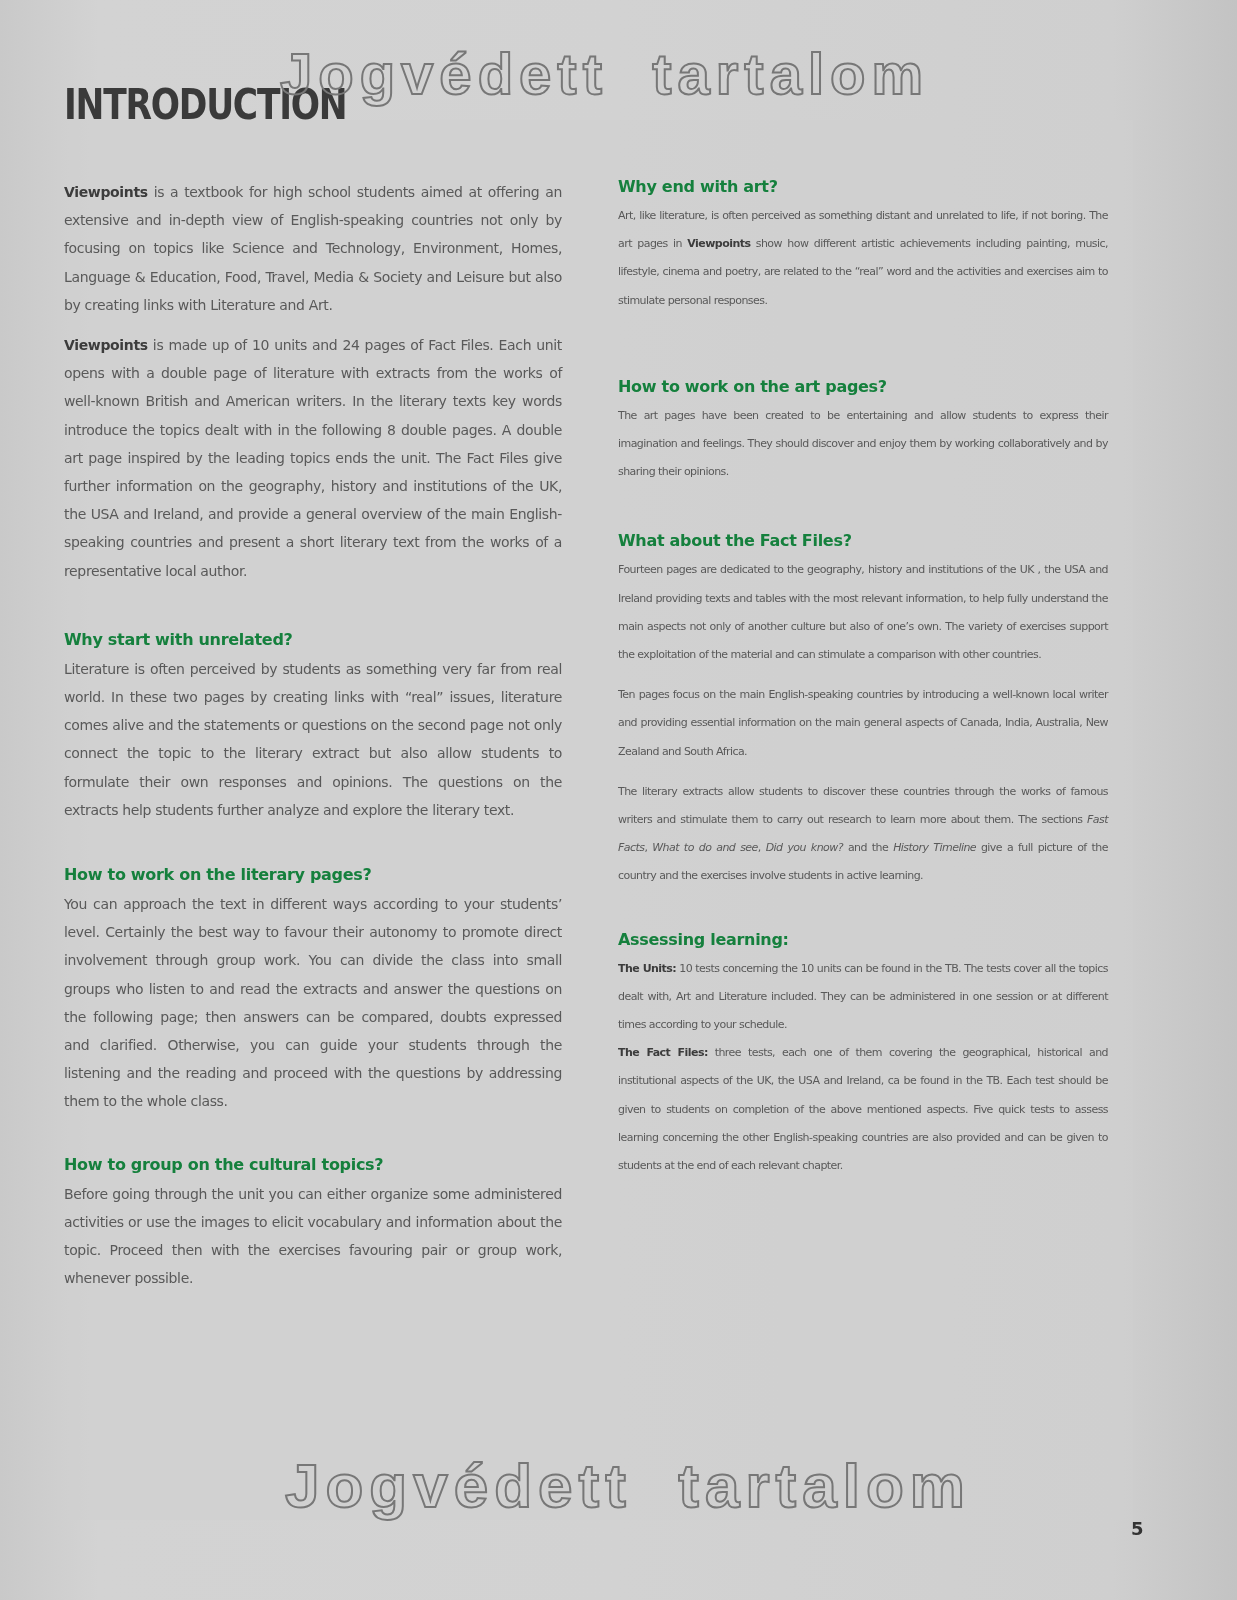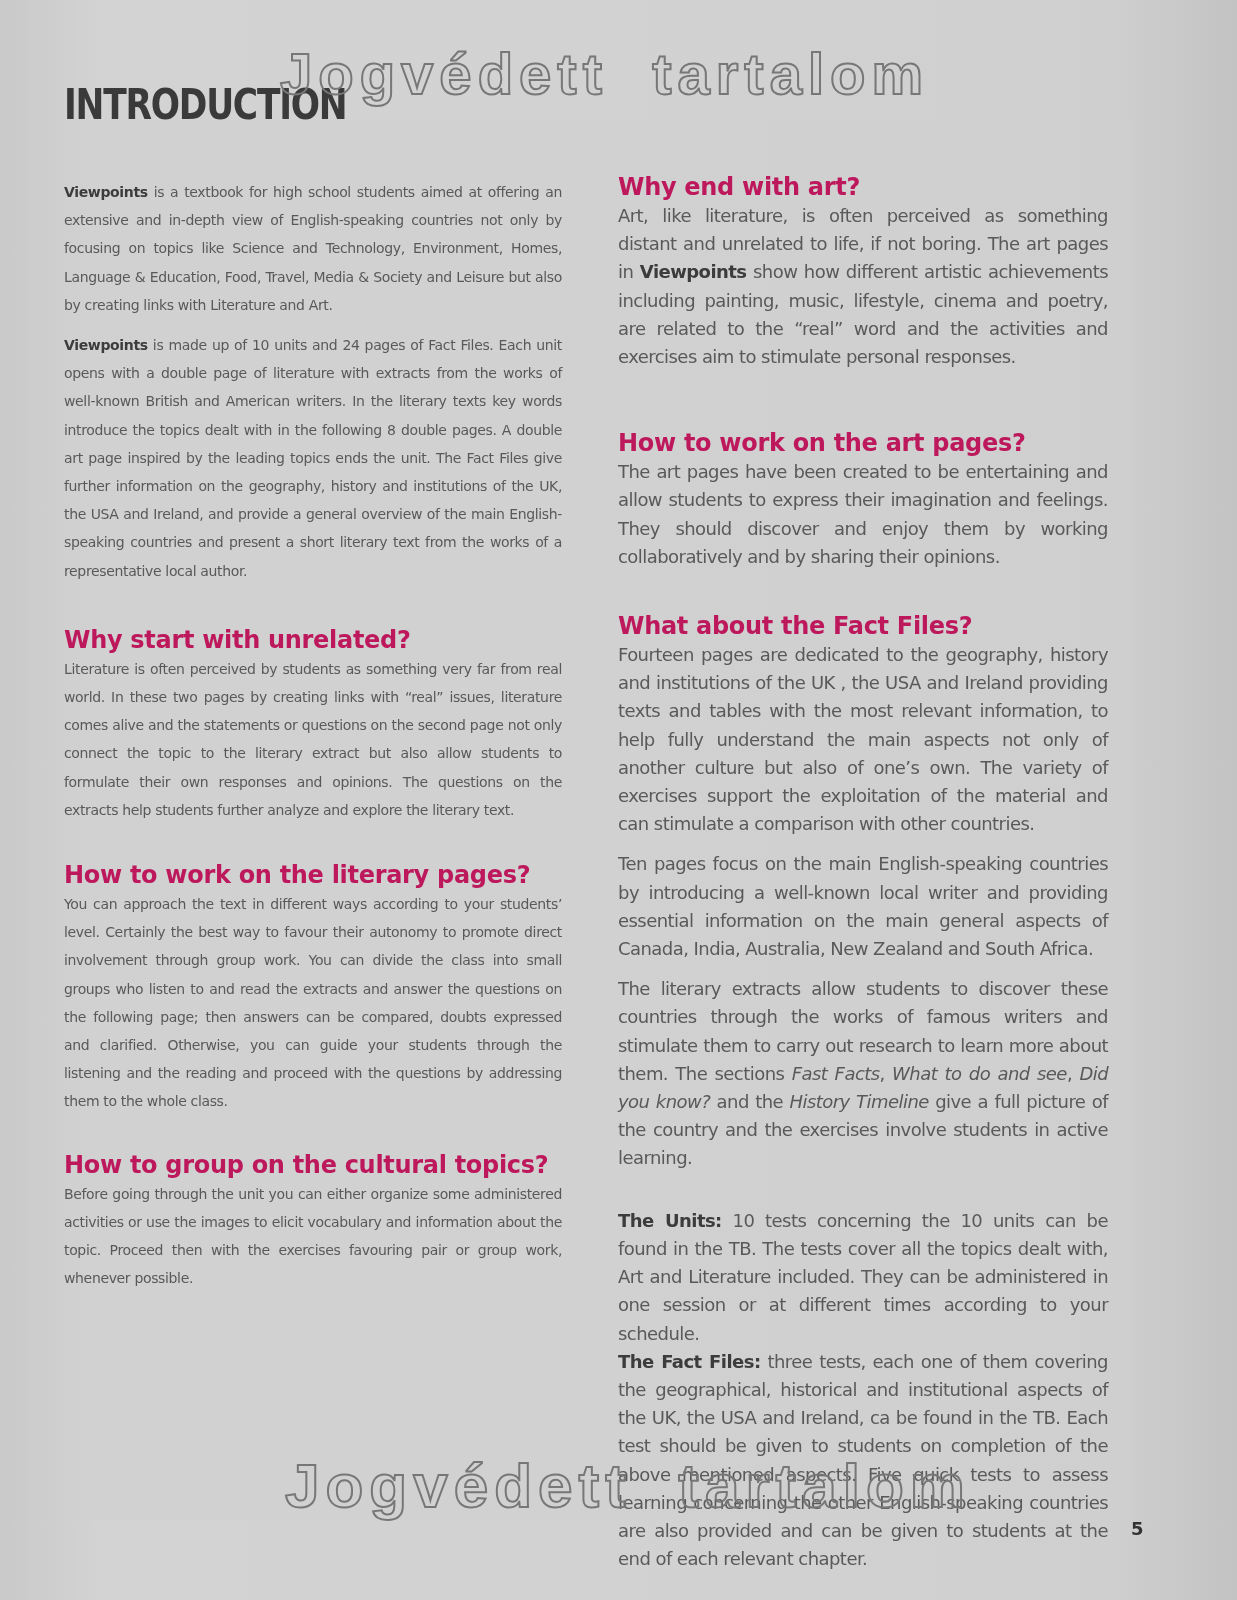--- a/index.html
+++ b/index.html
@@ -27,25 +27,25 @@
     }
     .wm-top { left: 280px; top: 40px; font-size: 58px; }
     .wm-bottom { left: 285px; top: 1450px; font-size: 62px; }
     .col { position: absolute; width: 498px; }
     .col-left { left: 64px; top: 178px; }
     .col-right { left: 618px; top: 172px; width: 490px; }
     p, .para {
       margin: 0 0 12px 0; font-size: 14px; line-height: 28.2px;
       text-align: justify; color: #595959; letter-spacing: -0.35px;
     }
-    .col-right .para { font-size: 18px; letter-spacing: -0.55px; }
+    .col-right .para { font-size: 11px; letter-spacing: -0.55px; }
     .strong { font-weight: bold; color: #3c3c3c; }
     .em { font-style: italic; }
     h2 {
-      margin: 0; font-size: 24px; line-height: 30px; font-weight: bold; color: #be185d;
+      margin: 0; font-size: 16px; line-height: 30px; font-weight: bold; color: #15803d;
       letter-spacing: -0.3px;
     }
     .sec { margin-top: 34px; }
     .sec-first { margin-top: 0; }
     .page-number {
       position: absolute; left: 1131px; top: 1518px; font-weight: bold;
       font-size: 18px; color: #333;
     }
   </style>
 </head>
@@ -87,20 +87,21 @@
   </div>
 
   <div class="sec" style="margin-top:40px;">
     <h2>What about the Fact Files?</h2>
     <div class="para">Fourteen pages are dedicated to the geography, history and institutions of the UK , the USA and Ireland providing texts and tables with the most relevant information, to help fully understand the main aspects not only of another culture but also of one’s own. The variety of exercises support the exploitation of the material and can stimulate a comparison with other countries.</div>
     <div class="para">Ten pages focus on the main English-speaking countries by introducing a well-known local writer and providing essential information on the main general aspects of Canada, India, Australia, New Zealand and South Africa.</div>
     <div class="para"><span>The literary extracts allow students to discover these countries through the works of famous writers and stimulate them to carry out research to learn more about them. The sections </span><span class="em">Fast Facts</span><span>, </span><span class="em">What to do and see</span><span>, </span><span class="em">Did you know?</span><span> and the </span><span class="em">History Timeline</span><span> give a full picture of the country and the exercises involve students in active learning.</span></div>
   </div>
 
   <div class="sec" style="margin-top:34px;">
+    <h2>Assessing learning:</h2>
     <div class="para" style="margin-bottom:0;"><span class="strong">The Units:</span><span> 10 tests concerning the 10 units can be found in the TB. The tests cover all the topics dealt with, Art and Literature included. They can be administered in one session or at different times according to your schedule.</span></div>
     <div class="para"><span class="strong">The Fact Files:</span><span> three tests, each one of them covering the geographical, historical and institutional aspects of the UK, the USA and Ireland, ca be found in the TB. Each test should be given to students on completion of the above mentioned aspects. Five quick tests to assess learning concerning the other English-speaking countries are also provided and can be given to students at the end of each relevant chapter.</span></div>
   </div>
 </div>
 
 <div class="watermark wm-top">Jogvédett  tartalom</div>
 <div class="watermark wm-bottom">Jogvédett  tartalom</div>
 
 <div class="page-number">5</div>
 

